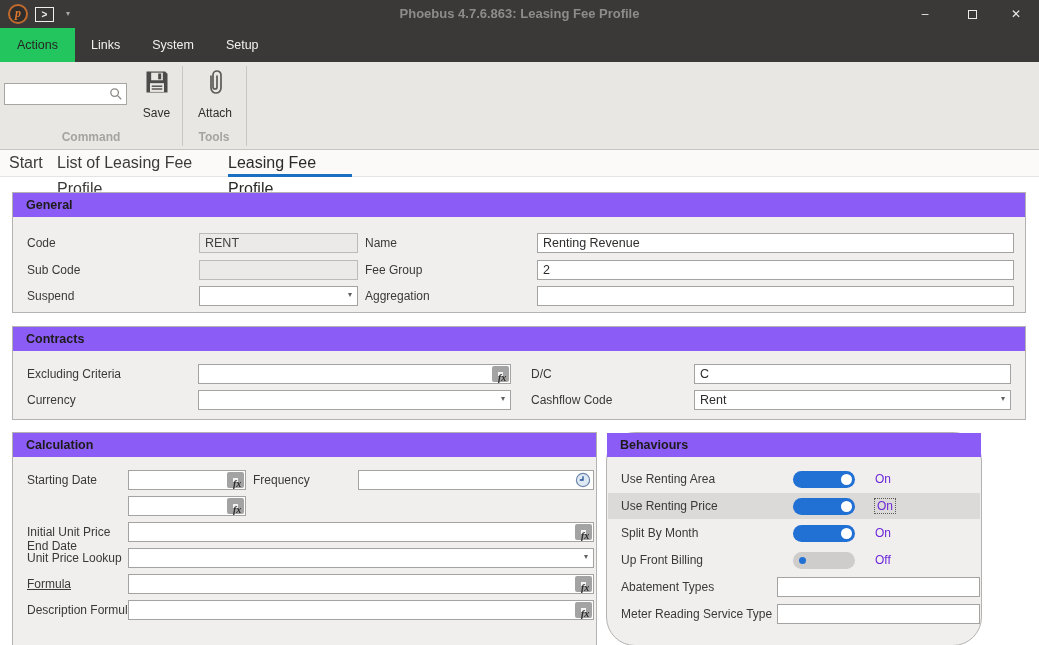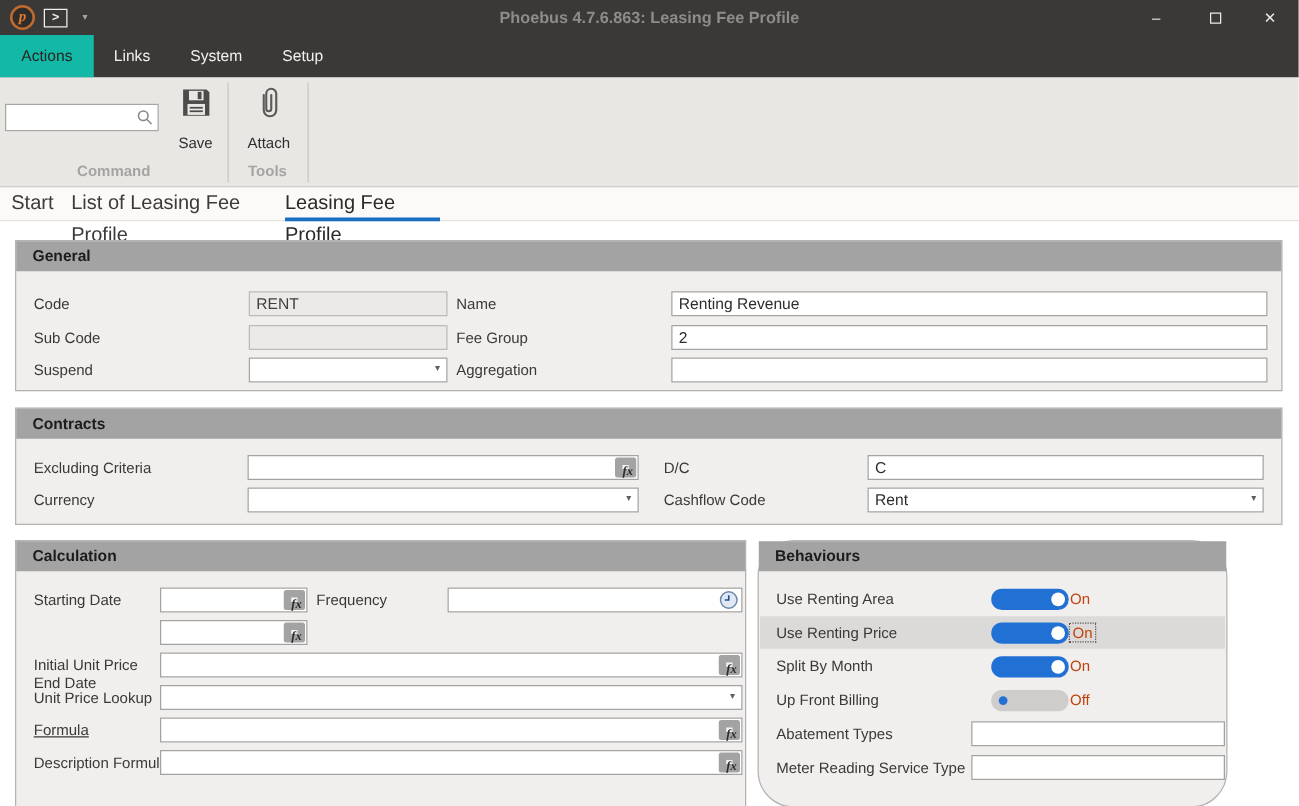--- a/index.html
+++ b/index.html
@@ -19,21 +19,21 @@
   .tb-title { position:absolute; left:0; top:0; width:1039px; height:28px; text-align:center;
               line-height:28px; font-weight:bold; font-size:13px; color:#8e8c8b; }
   .win-btn { position:absolute; top:0; height:28px; width:46px; display:flex; align-items:center;
              justify-content:center; color:#eceae8; font-size:12px; }
   .win-min { left:902px; } .win-max { left:949px; } .win-close { left:993px; }
   .max-box { width:9px; height:9px; border:1px solid #eceae8; }
   
   .menurow { position:absolute; left:0; top:28px; width:1039px; height:34px; background:#3b3938; }
   .menu-tabs { display:flex; height:34px; }
   .menu-tab { padding:0 16px; display:flex; align-items:center; font-size:12.5px; color:#f2f1ef; }
-  .menu-tab.active { background:#14b8a6; color:#262523; padding:0 17px; }
+  .menu-tab.active { background:#22c55e; color:#262523; padding:0 17px; }
   .menu-chevron { position:absolute; left:986px; top:41px; }
   .help-icon { position:absolute; left:1013px; top:37px; width:15px; height:15px; border-radius:50%;
                background:#f2f1ef; color:#3b3938; font-weight:bold; font-size:10px; text-align:center; line-height:15px; }
   
   .ribbon { position:absolute; left:0; top:62px; width:1039px; height:88px; background:#e9e7e4;
             border-bottom:1px solid #c8c6c3; }
   .search-wrap { position:absolute; left:4px; top:21px; width:123px; height:22px; }
   .search-wrap input { width:100%; height:100%; border:1px solid #a8a6a3; background:#fff;
                        padding:0 20px 0 6px; font-size:12px; font-family:inherit; }
   .search-glyph { position:absolute; right:4px; top:4px; }
@@ -49,21 +49,21 @@
   
   .tabbar { position:absolute; left:0; top:150px; width:1039px; height:27px; background:#fbfaf9;
             border-bottom:1px solid #e6e4e2; }
   .doc-tab { position:absolute; top:0; height:26px; line-height:26px; font-size:16px; color:#3c3b3a; }
   .doc-tab.active { color:#2b2a29; }
   .doc-tab.active::after { content:""; position:absolute; left:0; right:0; bottom:-1px; height:3px;
                            background:var(--accent,#1a70c0); }
   .dt-0 { left:9px; width:32px; } .dt-1 { left:57px; width:153px; } .dt-2 { left:228px; width:124px; }
   
   .panel { position:absolute; background:#f1efee; border:1px solid #b5b3b1; }
-  .panel-header { height:24px; background:#a3a3a3; line-height:24px; padding-left:13px;
+  .panel-header { height:24px; background:#8b5cf6; line-height:24px; padding-left:13px;
                   font-weight:bold; font-size:12.5px; color:#1d1c1b; }
   .flabel { position:absolute; font-size:12px; color:#3a3938; line-height:14px; white-space:nowrap; }
   .fld { position:absolute; height:20px; }
   .fld input { width:100%; height:100%; border:1px solid #a5a3a1; background:#fff; color:#2e2d2c;
                padding:0 5px; font-size:12.5px; font-family:inherit; }
   .fld.disabled input { background:#ebeae8; border-color:#bdbbb9; color:#3f3e3d; }
   .fld.combo input { padding-right:18px; }
   .combo-caret { position:absolute; right:6px; top:4px; font-size:8px; color:#5f5e5d; pointer-events:none; }
   .fld.fxfld input { padding-right:22px; }
   .fx-btn { position:absolute; right:2px; top:2px; width:17px; height:16px; background:#f4f4f6;
@@ -74,21 +74,21 @@
   .brow { position:absolute; left:1px; right:1px; height:26px; display:flex; align-items:center; padding-left:13px; }
   .brow.hl { background:#dcdad8; }
   .brow .blabel { width:172px; font-size:12px; color:#3a3938; }
   .toggle { position:relative; width:62px; height:17px; border-radius:9px; flex:none; }
   .toggle.on { background:var(--toggle,#2170d4); }
   .toggle.off { background:#cfcdcb; }
   .toggle.on::after { content:""; position:absolute; right:3px; top:3px; width:11px; height:11px;
                       border-radius:50%; background:#fff; }
   .toggle.off::after { content:""; position:absolute; left:6px; top:5px; width:7px; height:7px;
                        border-radius:50%; background:var(--toggle,#2170d4); }
-  .state { margin-left:1px; font-size:12px; color:#c2410c; }
+  .state { margin-left:20px; font-size:12px; color:#6d28d9; }
   .state.focus { outline:1px dotted #5a5958; padding:0 2px; }
   .binput { width:222px; height:20px; border:1px solid #a5a3a1; background:#fff; padding:0 5px;
             font-size:12.5px; font-family:inherit; }
 </style>
 <title>Phoebus 4.7.6.863: Leasing Fee Profile</title></head>
 <body>
 
 <div class="titlebar">
   <div class="tb-title">Phoebus 4.7.6.863: Leasing Fee Profile</div>
   <div class="logo">p</div>

